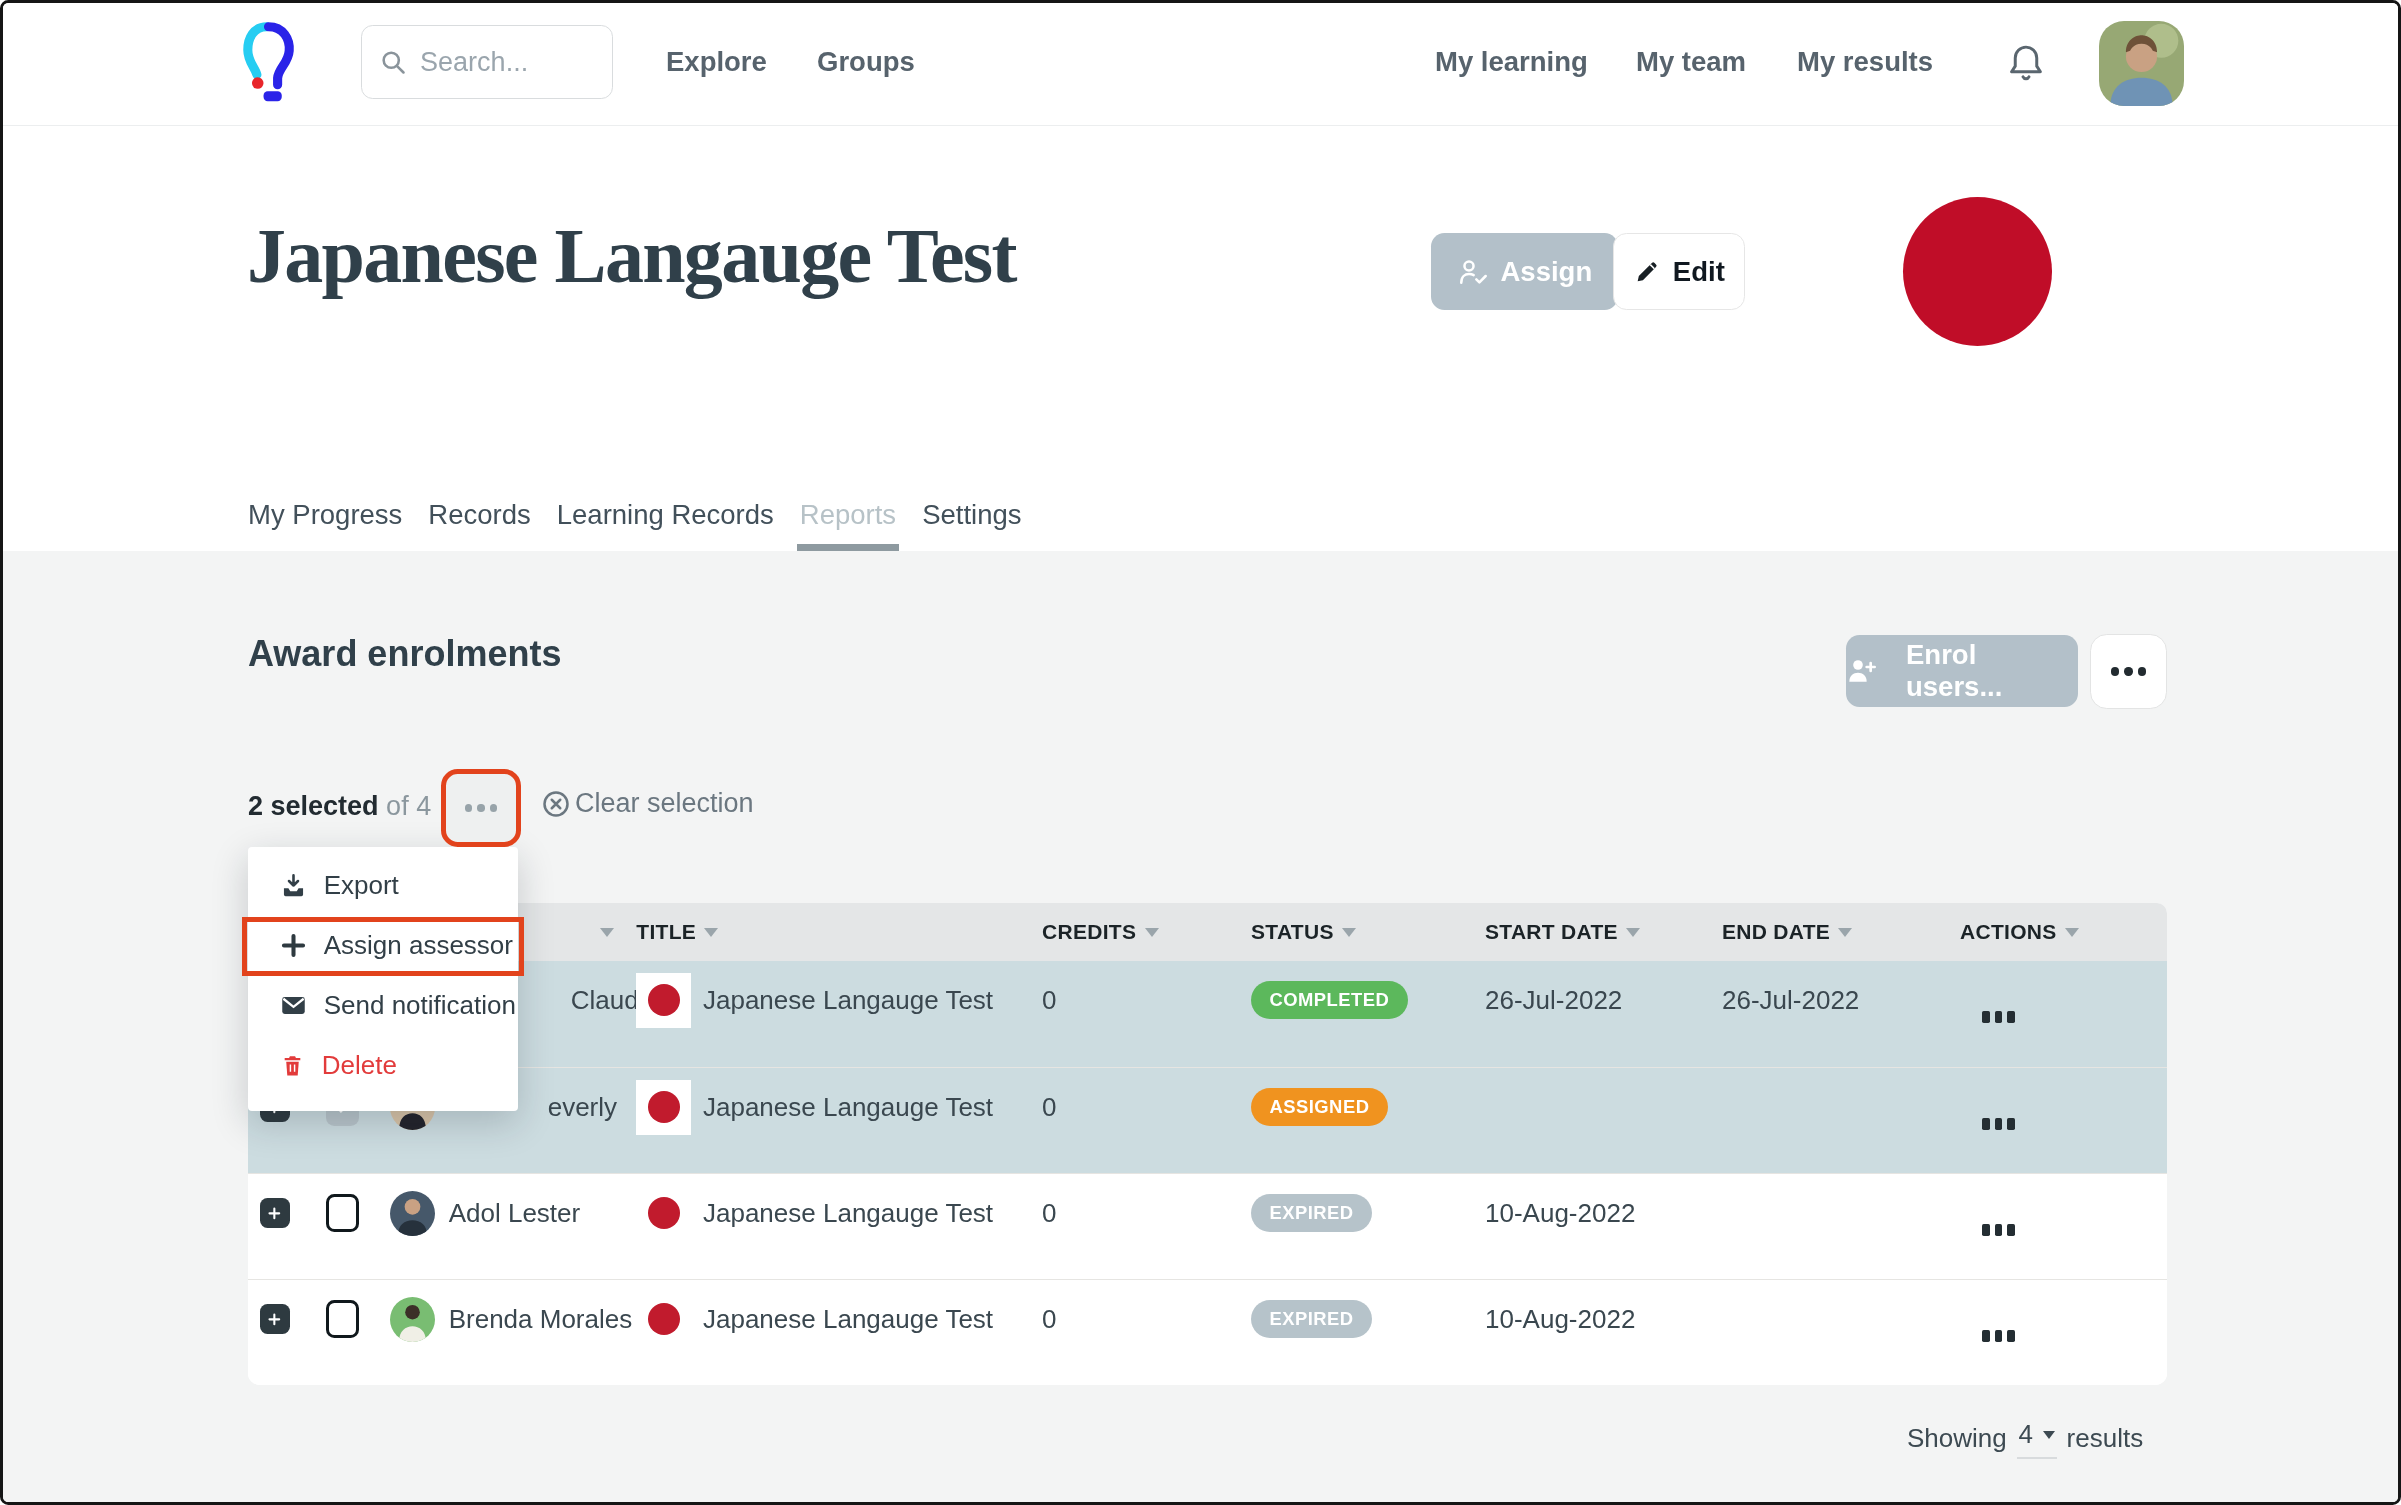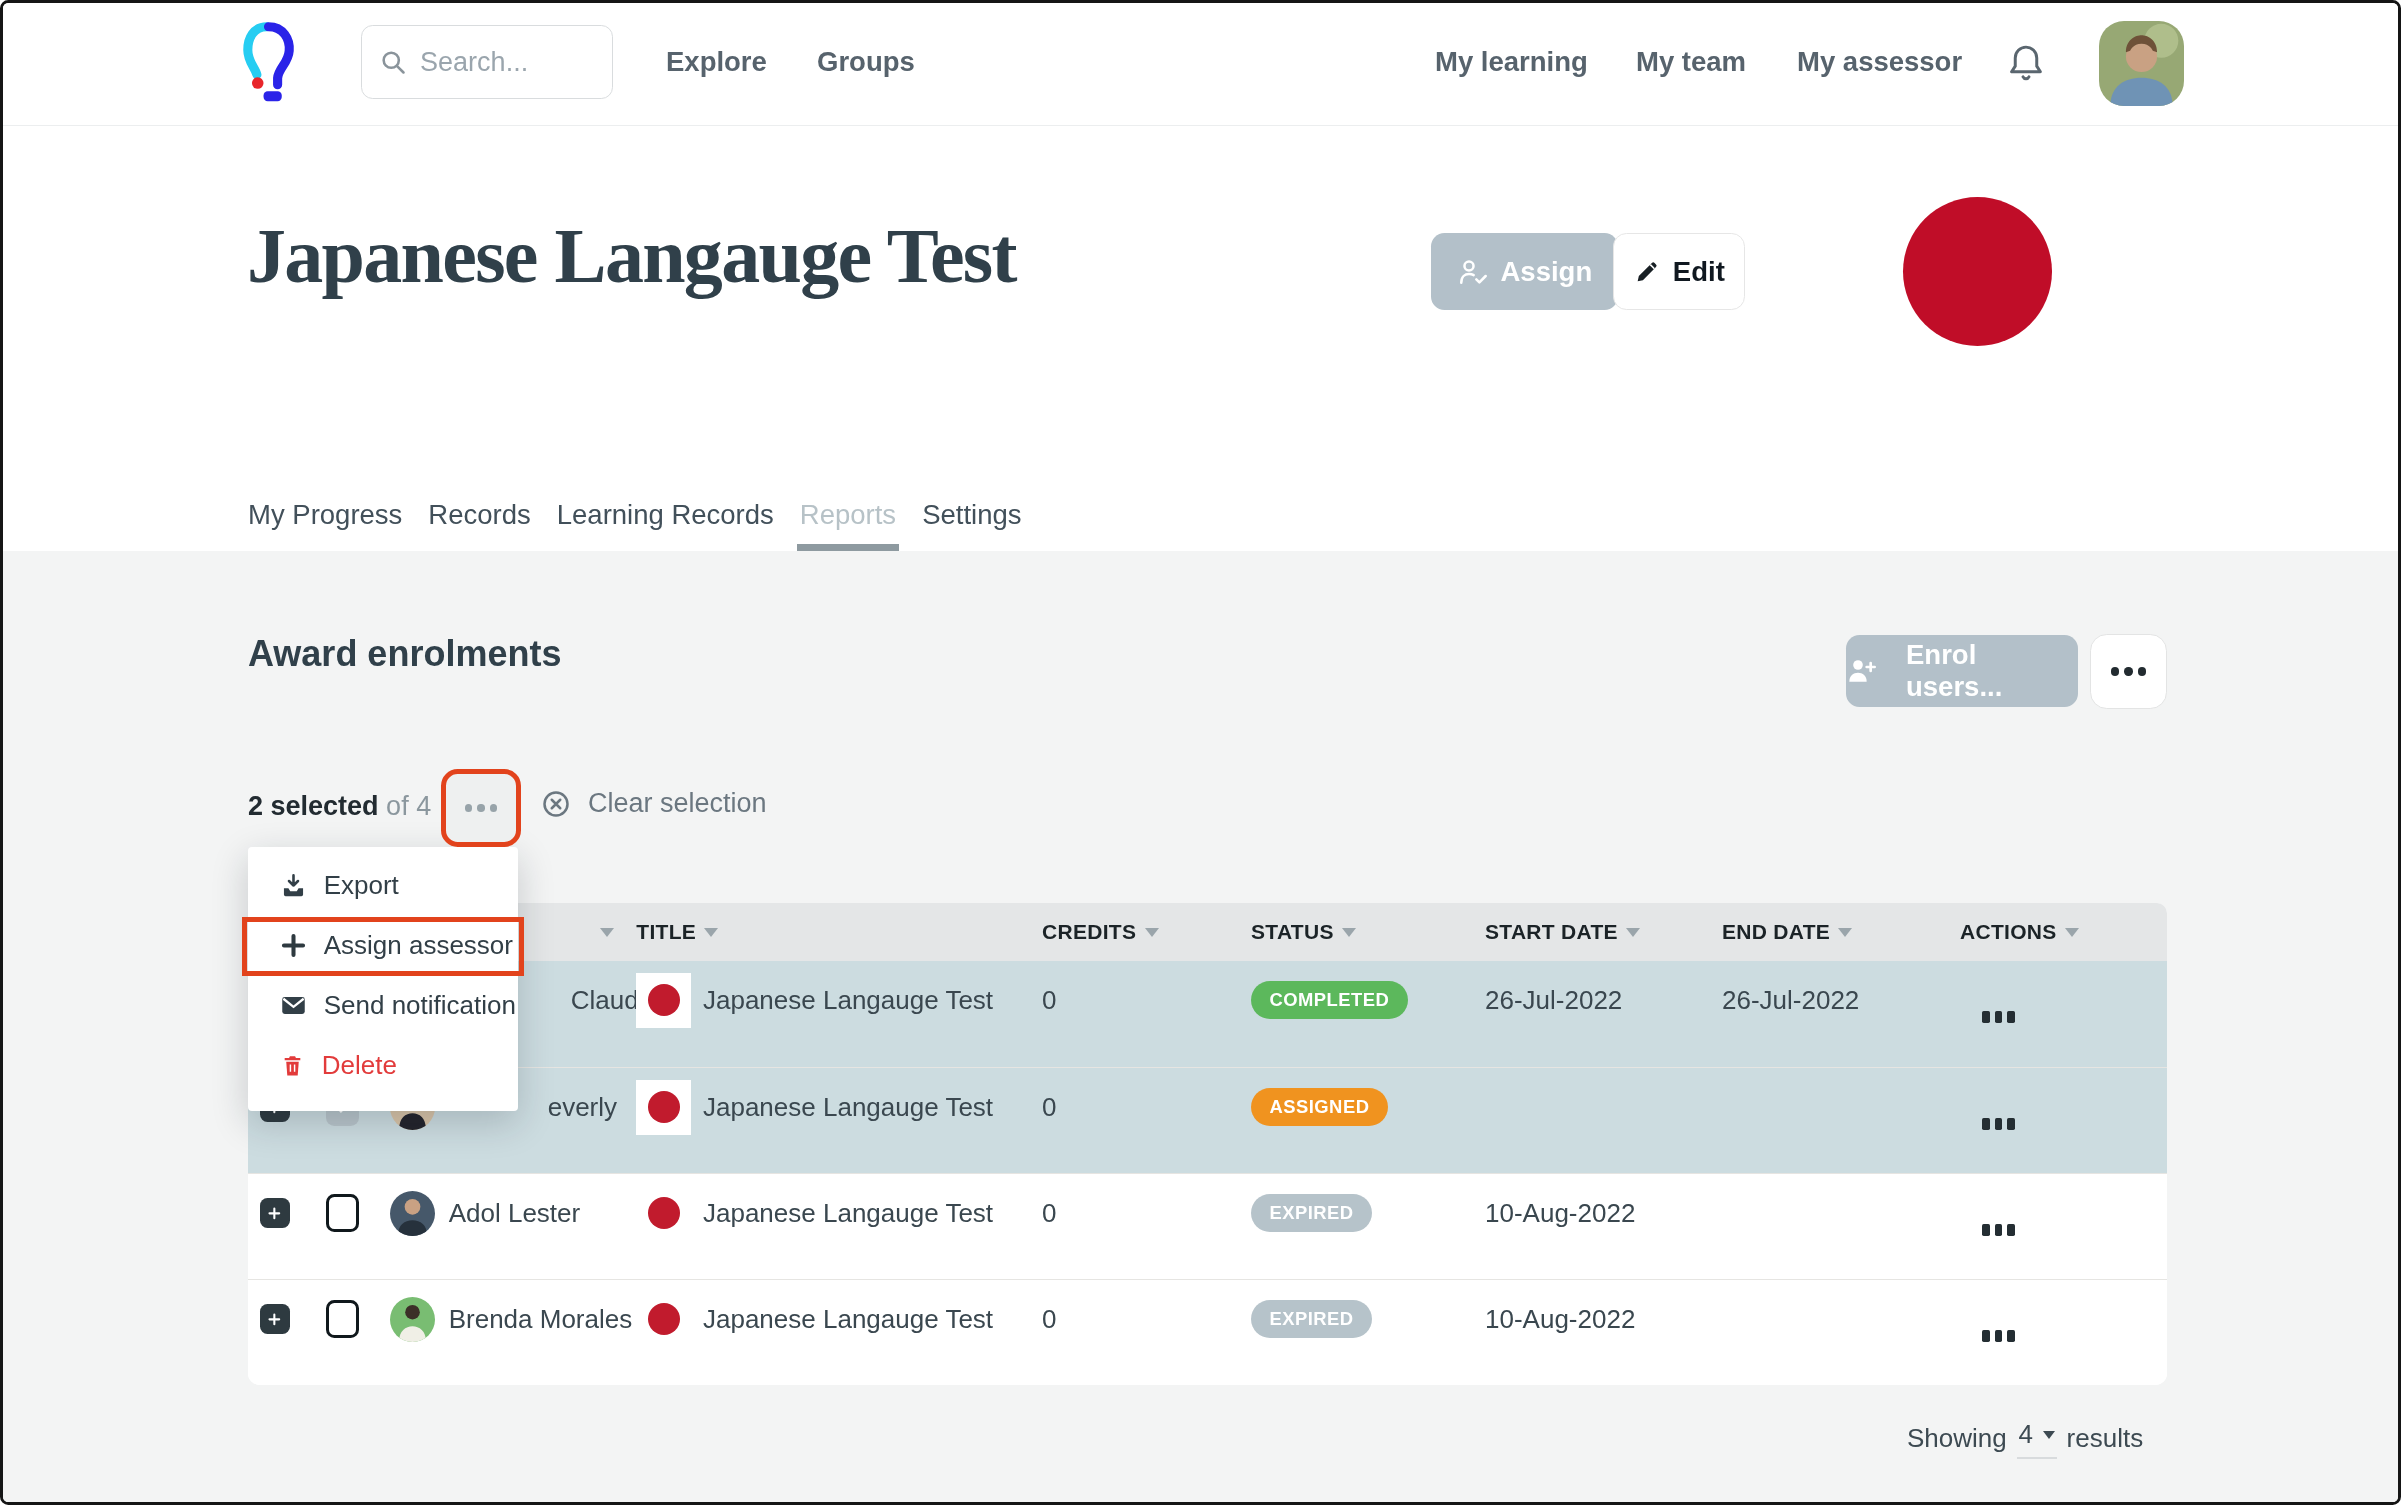--- a/index.html
+++ b/index.html
@@ -46,21 +46,21 @@
   .btn-more-top { position:absolute; left:2087px; top:83px; width:77px; height:75px; background:#fff;
                   border:1.7px solid #e3e4e4; border-radius:16.7px; display:flex; align-items:center;
                   justify-content:center; gap:5px; cursor:pointer; }
   .dot { border-radius:50%; background:#222b30; width:8.3px; height:8.3px; }
   .sel-text { position:absolute; left:245px; top:240px; font-size:27px; color:#8b979e; white-space:nowrap; }
   .sel-text b { color:#222b31; font-weight:700; }
   .btn-more-annot { position:absolute; left:438px; top:218px; width:80px; height:78px; background:#eef0f0;
                     border:5px solid var(--accent-red); border-radius:16.7px; display:flex; align-items:center;
                     justify-content:center; gap:5px; cursor:pointer; z-index:40; }
   .btn-more-annot .dot { background:#97a3a9; width:7.5px; height:7.5px; }
-  .clear-sel { position:absolute; left:538px; top:237px; display:flex; align-items:center; gap:17px;
+  .clear-sel { position:absolute; left:538px; top:237px; display:flex; align-items:center; gap:4px;
                font-size:27px; color:#6b7780; cursor:pointer; }
 
   
   .menu { position:absolute; left:245px; top:296px; width:270px; height:264px; background:#fff;
           border-radius:4px; box-shadow:0 11.7px 37px rgba(20,30,40,.20); z-index:30; padding-top:8.3px; }
   .menu-item { height:60px; display:flex; align-items:center; gap:16.7px; padding:0 32px;
                font-size:26px; font-weight:500; color:#323f47; cursor:pointer; white-space:nowrap; }
   .menu-item.danger { color:var(--delete-red); }
   .menu-annot { position:absolute; left:-5.8px; top:70px; width:282px; height:59px;
                 border:5.8px solid var(--accent-red); pointer-events:none; z-index:45; }
@@ -120,21 +120,21 @@
       <svg class="icon" width="28" height="28" viewBox="0 0 24 24">
         <circle cx="10.5" cy="10.5" r="6.5" fill="none" stroke="#8a949b" stroke-width="2.2"></circle>
         <path d="M15.5 15.5 L21 21" stroke="#8a949b" stroke-width="2.2" stroke-linecap="round"></path>
       </svg>
       <input placeholder="Search..." style="">
     </div>
     <span class="navlink" style="left:663px">Explore</span>
     <span class="navlink" style="left:814px">Groups</span>
     <span class="navlink" style="left:1432px">My learning</span>
     <span class="navlink" style="left:1633px">My team</span>
-    <span class="navlink" style="left:1794px">My assessor</span>
+    <span class="navlink" style="left:1794px">My results</span>
     <svg class="bell" viewBox="0 0 24 26">
       <path d="M12 2.5 a6.5 6.5 0 0 0 -6.5 6.5 v5 l-2.2 3.4 h17.4 L18.5 14 v-5 A6.5 6.5 0 0 0 12 2.5z" fill="none" stroke="#5a666f" stroke-width="1.8" stroke-linejoin="round"></path>
       <path d="M10.2 20.5 a2 2 0 0 0 3.6 0" fill="none" stroke="#5a666f" stroke-width="1.8" stroke-linecap="round"></path>
     </svg>
     <div class="avatar-top">
       <svg width="85" height="85" viewBox="0 0 60 60">
         <rect width="60" height="60" fill="#97a874"></rect>
         <circle cx="44" cy="14" r="12" fill="#b9c795" opacity=".7"></circle>
         <path d="M8 60 C8 46 18 40 30 40 S52 46 52 60 Z" fill="#6f93b5"></path>
         <circle cx="30" cy="25" r="11" fill="#c9a183"></circle>

